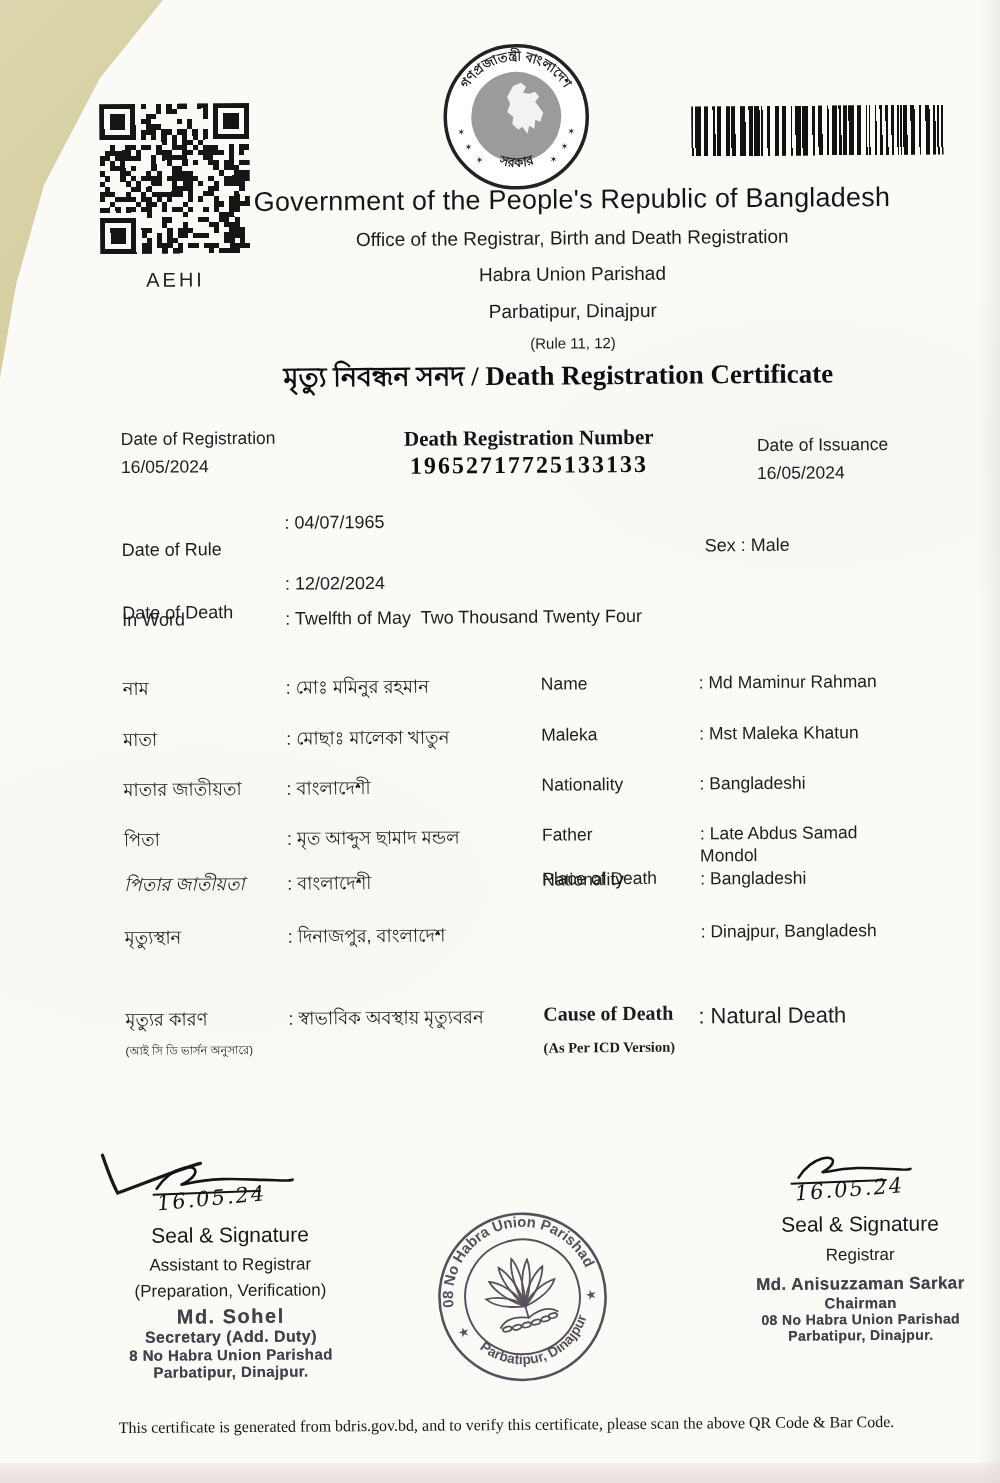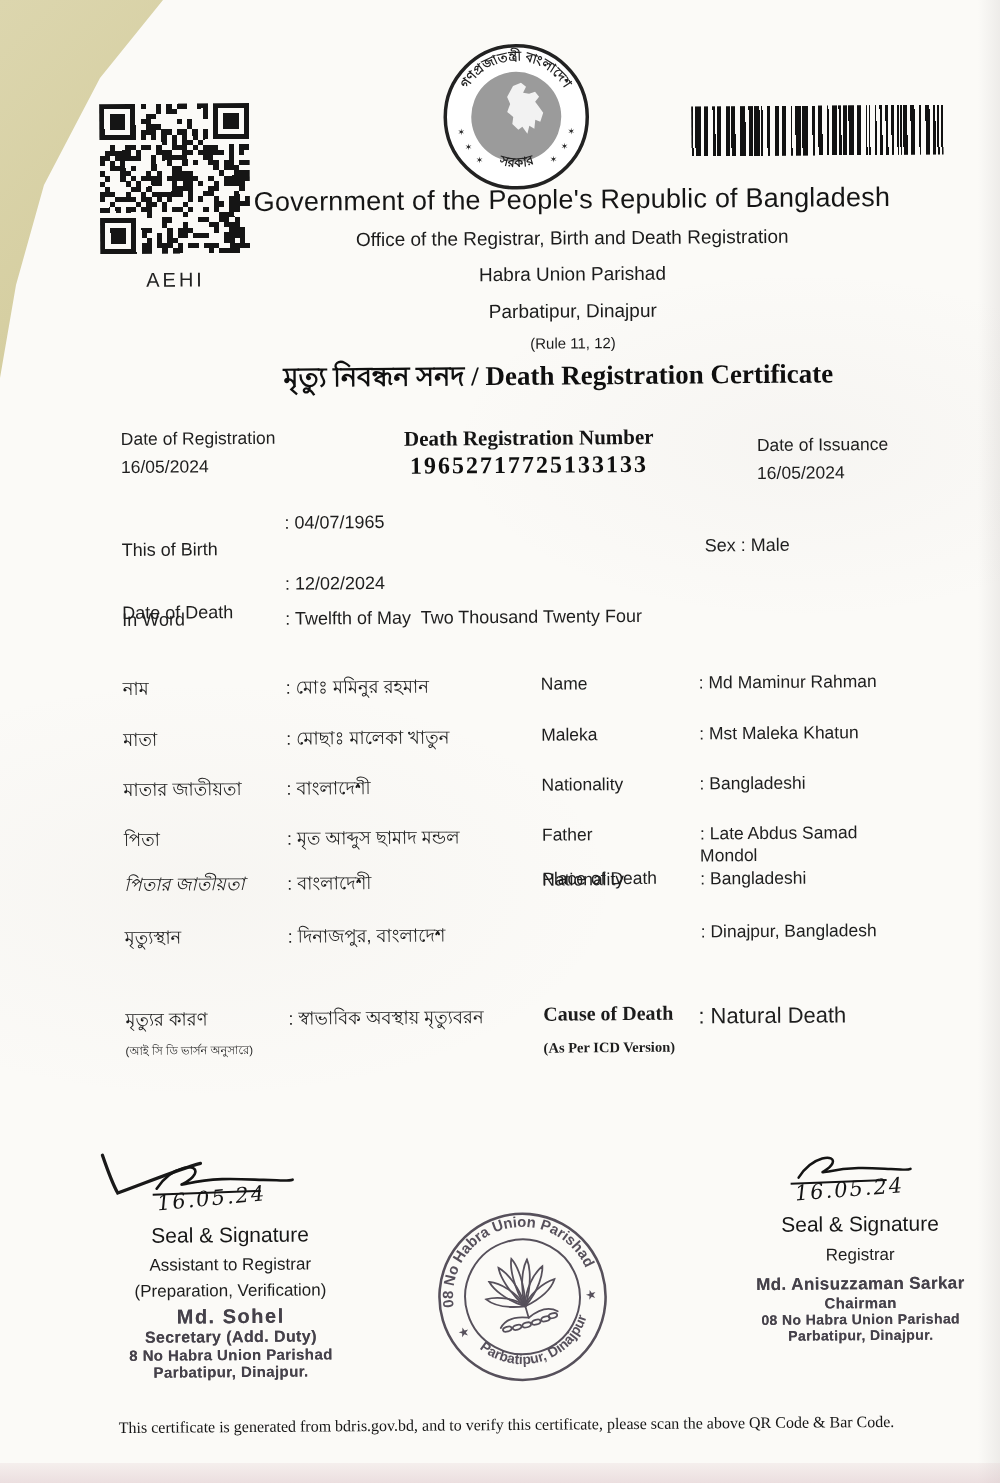--- a/index.html
+++ b/index.html
@@ -540,21 +540,21 @@
     <div class="abs center hdr3" style="left:150px;top:335px;width:850px;">(Rule 11, 12)</div>
     <div class="abs center serif title" style="left:120px;top:355px;width:880px;">মৃত্যু নিবন্ধন সনদ / Death Registration Certificate</div>
 
     <div class="abs lbl" style="left:122px;top:426px;">Date of Registration</div>
     <div class="abs val" style="left:122px;top:454px;">16/05/2024</div>
     <div class="abs center serif regnum-lbl" style="left:330px;top:426px;width:400px;">Death Registration Number</div>
     <div class="abs center serif regnum" style="left:330px;top:452px;width:400px;">19652717725133133</div>
     <div class="abs lbl" style="left:758px;top:437px;">Date of Issuance</div>
     <div class="abs val" style="left:758px;top:465px;">16/05/2024</div>
 
-    <div class="abs lbl" style="left:122px;top:537px;font-size:18px;">This of Birth</div>
+    <div class="abs lbl" style="left:122px;top:537px;font-size:18px;">Date of Rule</div>
     <div class="abs val" style="left:285px;top:511px;font-size:18px;">: 04/07/1965</div>
     <div class="abs val" style="left:705px;top:537px;font-size:18px;">Sex : Male</div>
     <div class="abs lbl" style="left:122px;top:600px;font-size:18px;">Date of Death</div>
     <div class="abs val" style="left:285px;top:572px;font-size:18px;">: 12/02/2024</div>
     <div class="abs lbl" style="left:122px;top:607px;font-size:18px;">In Word</div>
     <div class="abs val keep-space" style="left:285px;top:607px;font-size:18px;">: Twelfth of May  Two Thousand Twenty Four</div>
 
     <div class="abs bn" style="left:122px;top:672px;">নাম</div>
     <div class="abs bn" style="left:285px;top:672px;">: মোঃ মমিনুর রহমান</div>
     <div class="abs lbl" style="left:540px;top:674px;">Name</div>

